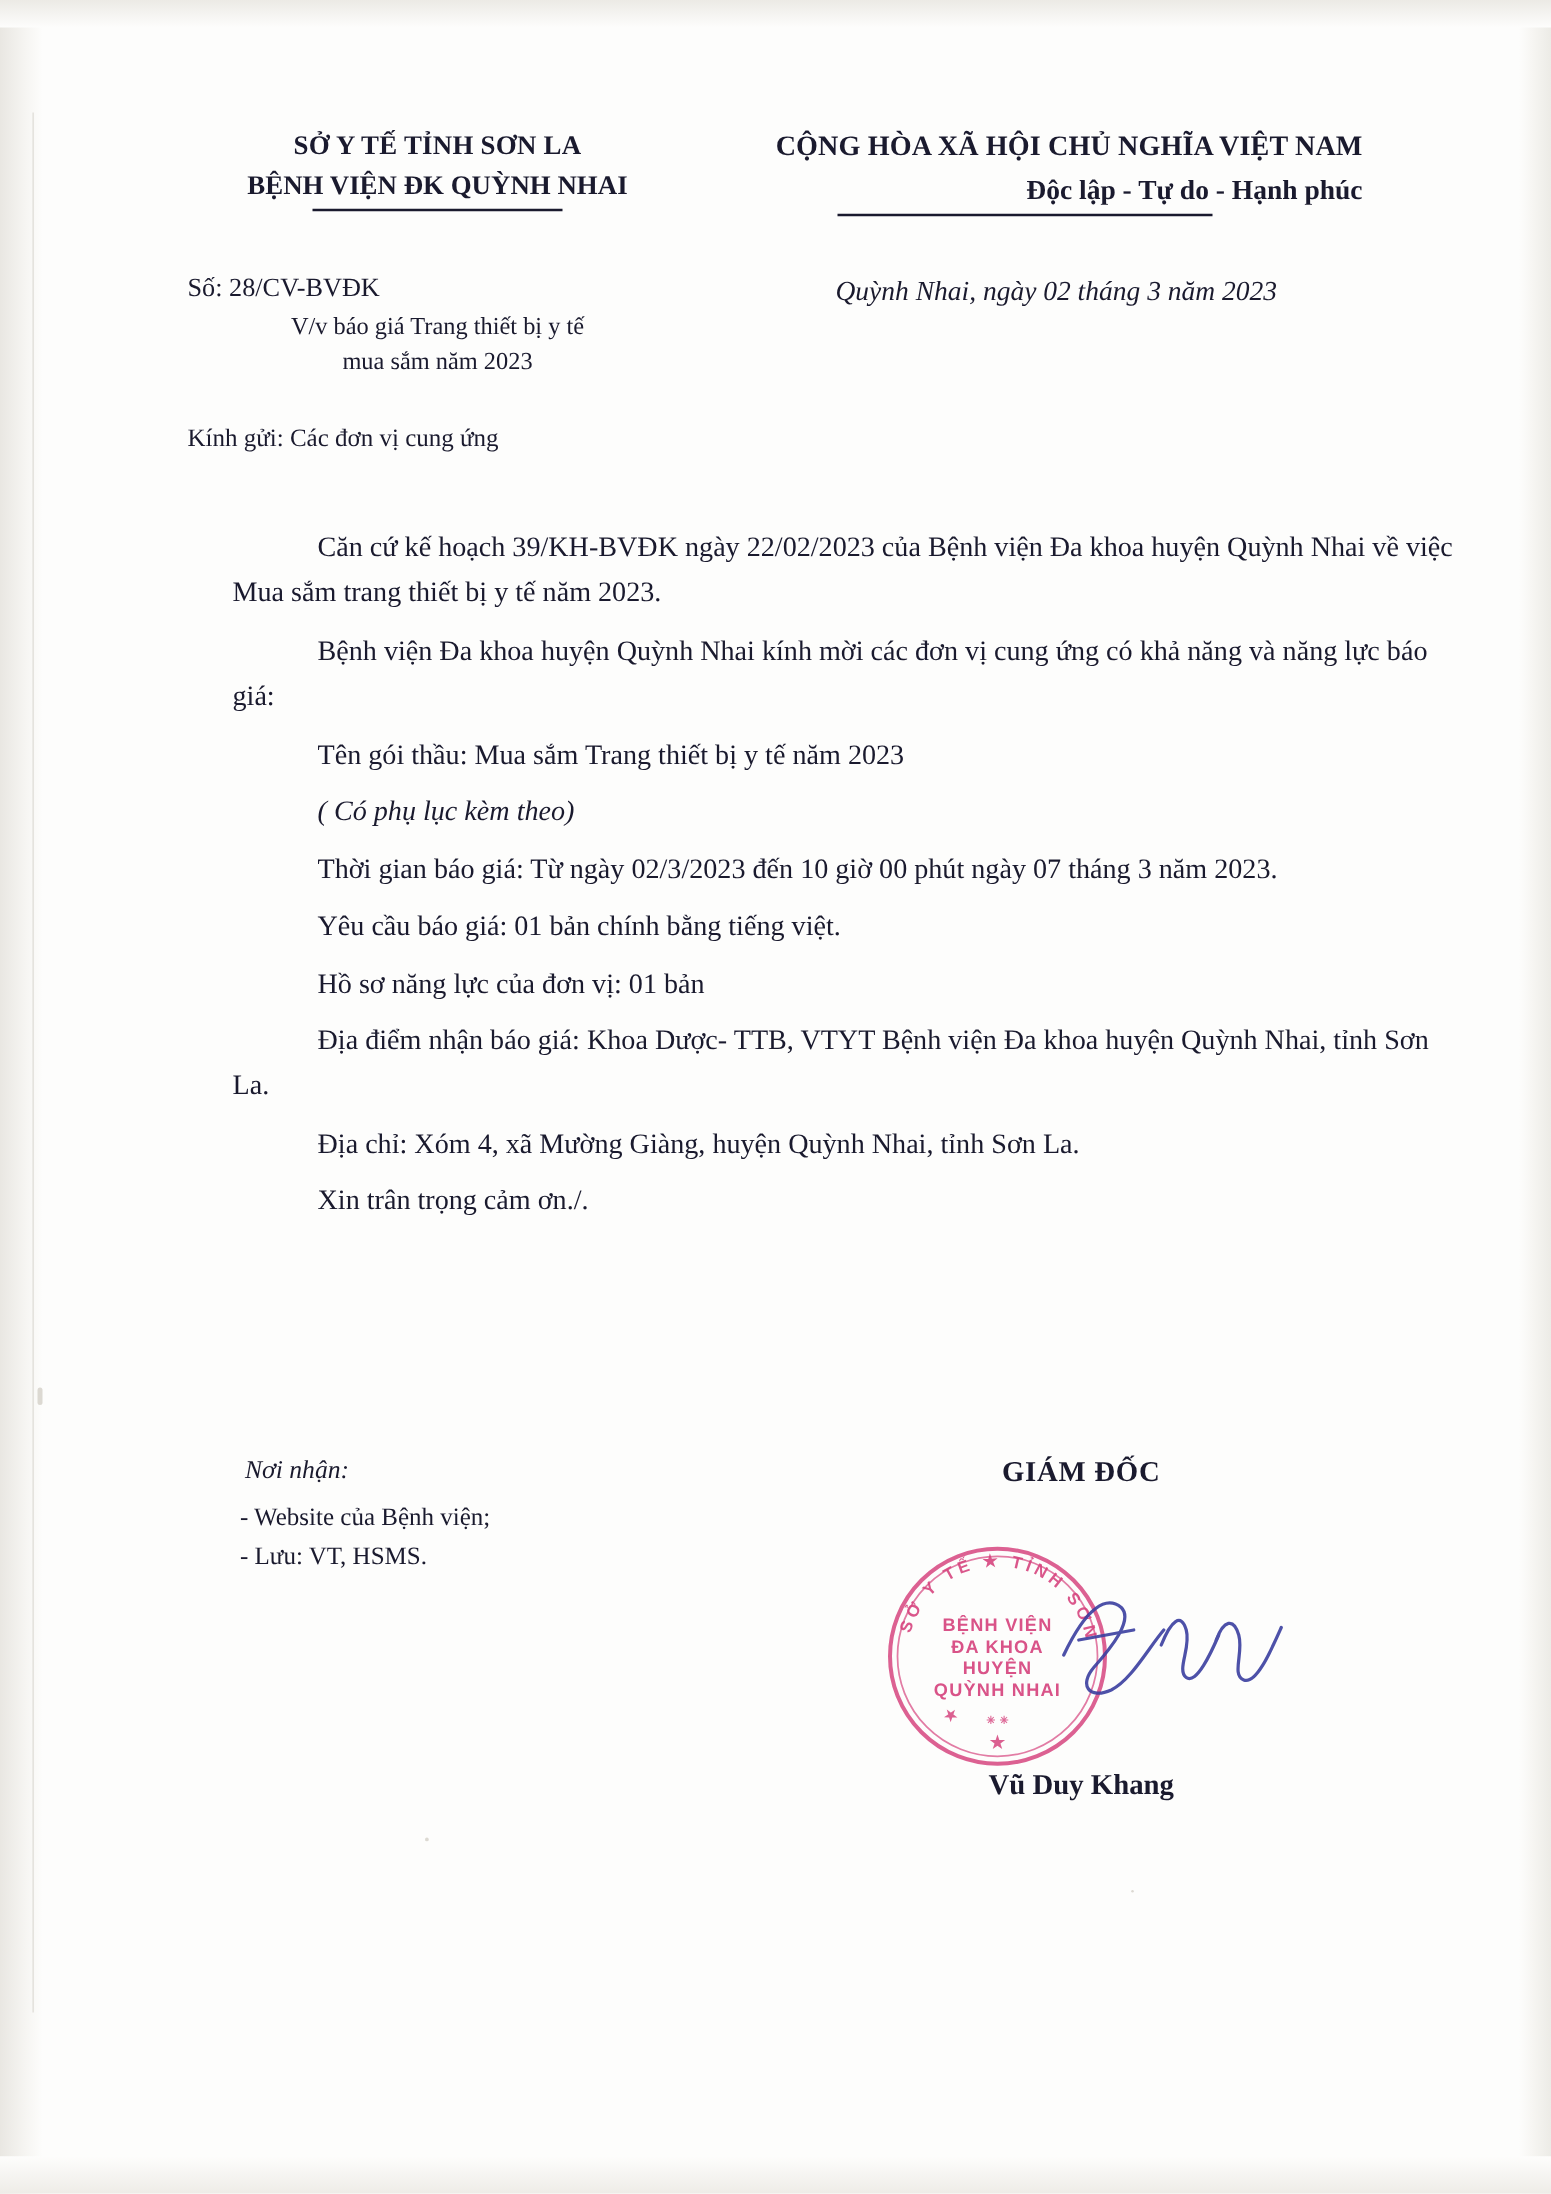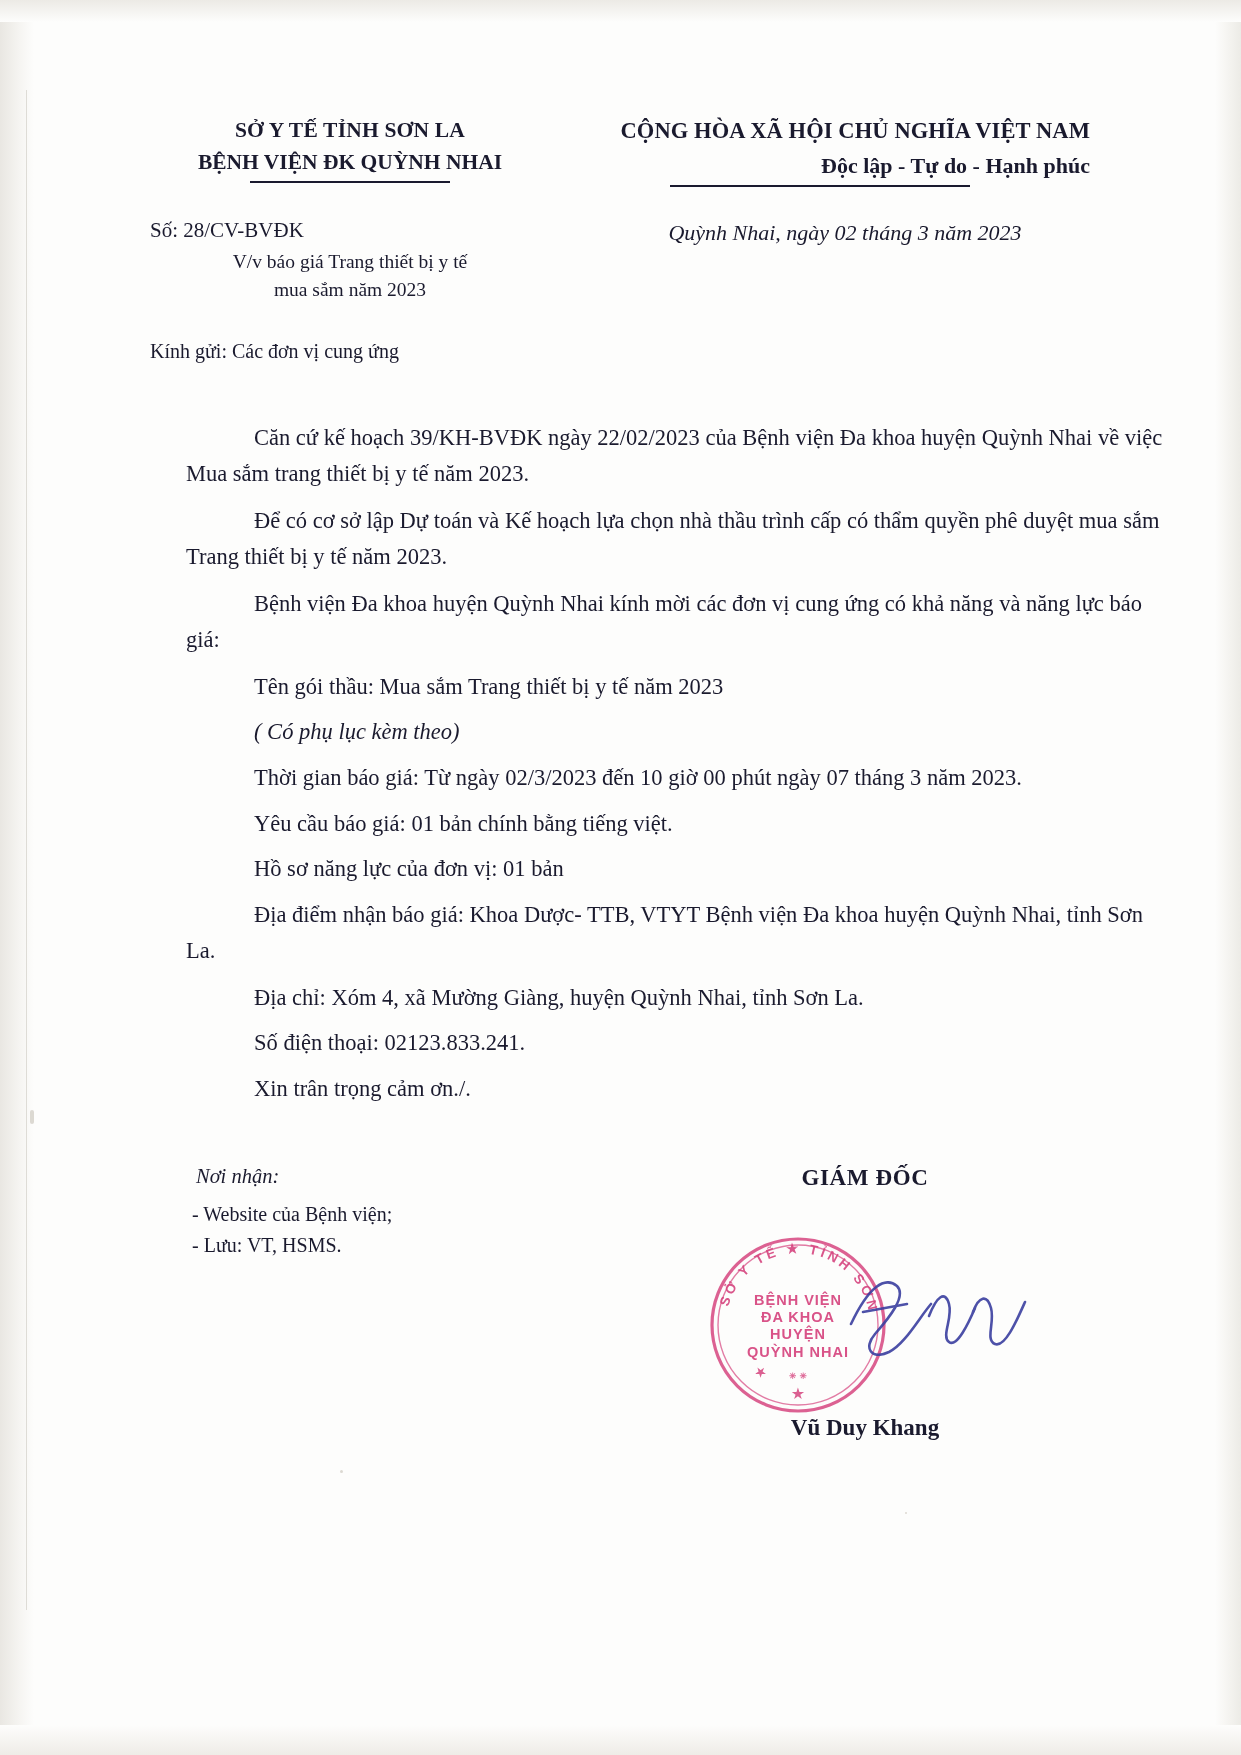--- a/index.html
+++ b/index.html
@@ -59,21 +59,21 @@
     position: absolute;
     left: 0; top: 0;
     width: 1241px;
     height: 1755px;
   }
 
   
   .header {
     position: absolute;
     left: 150px;
-    top: 118px;
+    top: 104px;
     width: 950px;
     display: flex;
     flex-direction: row;
     align-items: flex-start;
   }
   .header-left {
     width: 400px;
     text-align: center;
   }
   .header-right {
@@ -274,30 +274,28 @@
   <div class="doc-subject">
     <div>V/v báo giá Trang thiết bị y tế</div>
     <div>mua sắm năm 2023</div>
   </div>
   <div class="place-date">Quỳnh Nhai, ngày 02 tháng 3 năm 2023</div>
 
   <div class="recipient">Kính gửi: Các đơn vị cung ứng</div>
 
   <div class="body-block">
     <p class="para">Căn cứ kế hoạch 39/KH-BVĐK ngày 22/02/2023 của Bệnh viện Đa khoa huyện Quỳnh Nhai về việc Mua sắm trang thiết bị y tế năm 2023.</p>
-    <p class="para">Để có cơ sở lập Dự toán và Kế hoạch lựa chọn nhà thầu trình cấp có thẩm quyền phê duyệt mua sắm Trang thiết bị y tế năm 2023.</p>
     <p class="para">Bệnh viện Đa khoa huyện Quỳnh Nhai kính mời các đơn vị cung ứng có khả năng và năng lực báo giá:</p>
     <p class="para tight">Tên gói thầu: Mua sắm Trang thiết bị y tế năm 2023</p>
     <p class="para italic tight">( Có phụ lục kèm theo)</p>
     <p class="para">Thời gian báo giá: Từ ngày 02/3/2023 đến 10 giờ 00 phút ngày 07 tháng 3 năm 2023.</p>
     <p class="para tight">Yêu cầu báo giá: 01 bản chính bằng tiếng việt.</p>
     <p class="para tight">Hồ sơ năng lực của đơn vị: 01 bản</p>
     <p class="para">Địa điểm nhận báo giá: Khoa Dược- TTB, VTYT Bệnh viện Đa khoa huyện Quỳnh Nhai, tỉnh Sơn La.</p>
     <p class="para tight">Địa chỉ: Xóm 4, xã Mường Giàng, huyện Quỳnh Nhai, tỉnh Sơn La.</p>
-    <p class="para tight">Số điện thoại: 02123.833.241.</p>
     <p class="para">Xin trân trọng cảm ơn./.</p>
   </div>
 
   <div class="footer">
     <div class="recipients-title">Nơi nhận:</div>
     <div class="recipients-list">
       <div>- Website của Bệnh viện;</div>
       <div>- Lưu: VT, HSMS.</div>
     </div>
 

